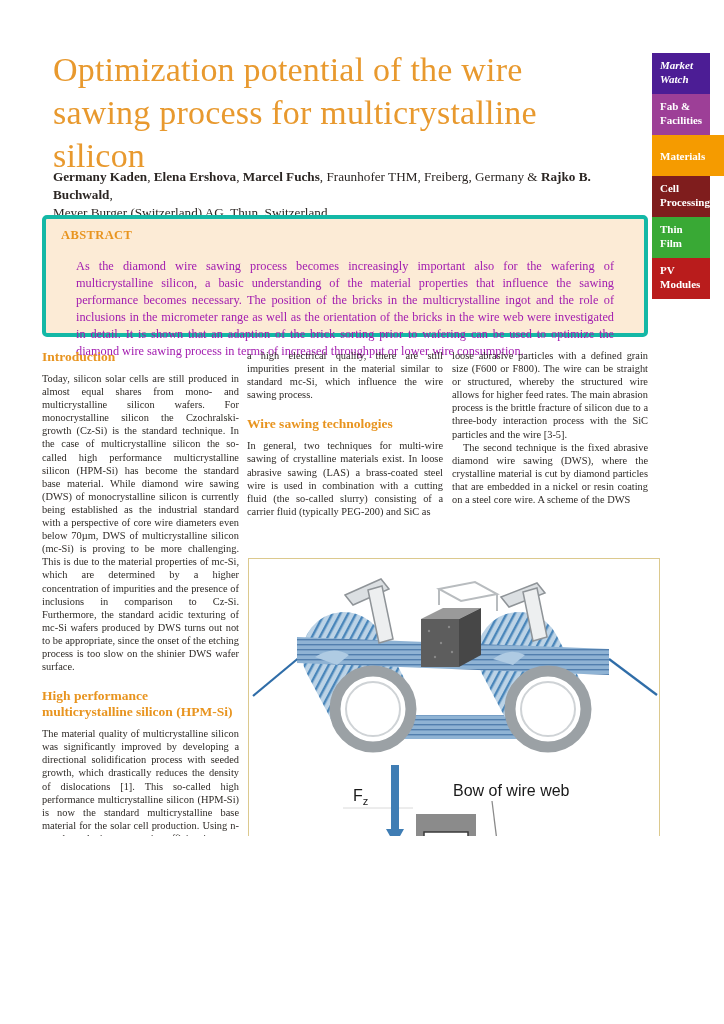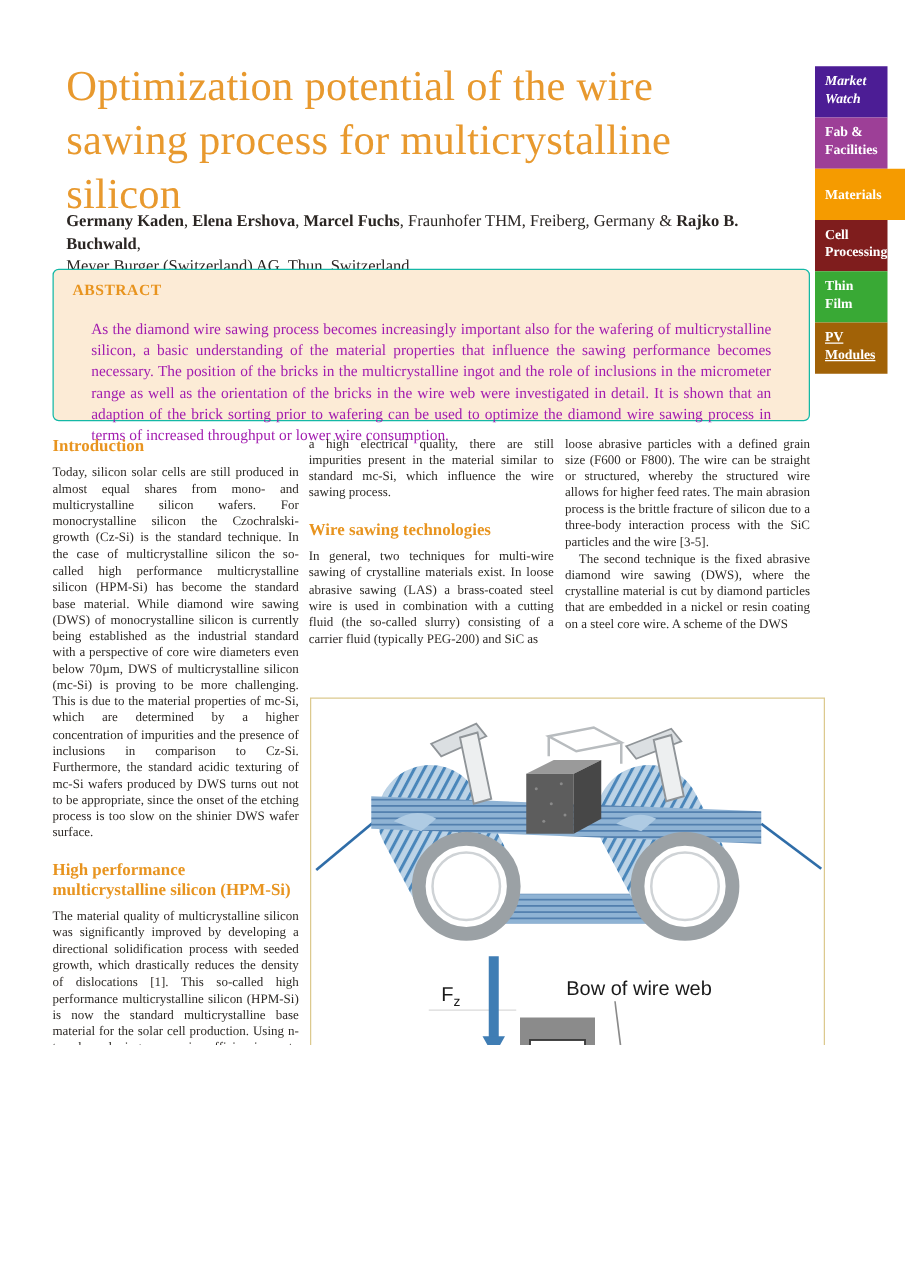--- a/index.html
+++ b/index.html
@@ -13,21 +13,21 @@
            font-size:13.2px;line-height:18px;color:#2b2623;}
 
   
   .tab{position:absolute;left:652px;width:58px;height:41px;box-sizing:border-box;
        padding:6px 4px 0 8px;color:#fff;font-weight:bold;
        font-size:11px;line-height:13.5px;font-family:"Liberation Serif",serif;}
   .tab.active{width:72px;padding-top:15px;}
 
   
   .abstract{position:absolute;left:42px;top:215px;width:606px;height:122px;box-sizing:border-box;
-            background:#FCEBD6;border:1px solid #14b8a6;border-radius:5px;padding:9px 15px;}
+            background:#FCEBD6;border:4px solid #14b8a6;border-radius:5px;padding:9px 15px;}
   .abstract .ah{color:#E8941F;font-weight:bold;font-size:12.5px;letter-spacing:.4px;margin:0 0 3px 0;}
   .abstract .ab{font-size:12.3px;line-height:17px;text-align:justify;color:#a21caf;margin:15px;}
 
   
   .col{position:absolute;top:349px;font-size:10.4px;line-height:13.1px;
        text-align:justify;color:#2e2a26;}
   .col-1{left:42px;width:197px;}
   .col-2{left:247px;width:196px;}
   .col-3{left:452px;width:196px;}
   .col h3{font-size:13.5px;line-height:16px;color:#E8941F;margin:0 0 7px 0;
@@ -61,21 +61,21 @@
   </div>
 
   <div class="authors"><b>Germany Kaden</b><span>, </span><b>Elena Ershova</b><span>, </span><b>Marcel Fuchs</b><span>, Fraunhofer THM, Freiberg, Germany &amp; </span><b>Rajko B. Buchwald</b><span>,</span><br><span>Meyer Burger (Switzerland) AG, Thun, Switzerland</span></div>
 
   <div>
       <div class="tab" style="background: #4c1d95; top: 53px; font-style: italic;">Market Watch</div>
       <div class="tab" style="background: rgb(157, 63, 151); top: 94px;">Fab &amp; Facilities</div>
       <div class="tab active" style="background: rgb(245, 155, 0); top: 135px;">Materials</div>
       <div class="tab" style="background: #7f1d1d; top: 176px;">Cell Processing</div>
       <div class="tab" style="background: rgb(57, 169, 53); top: 217px;">Thin Film</div>
-      <div class="tab" style="background: #a16207; top: 258px; text-decoration: underline;">PV Modules</div>
+      <div class="tab" style="background: #b91c1c; top: 258px;">PV Modules</div>
     </div>
 
   <div class="abstract">
     <div class="ah">ABSTRACT</div>
     <p class="ab">As the diamond wire sawing process becomes increasingly important also for the wafering of multicrystalline silicon, a basic understanding of the material properties that influence the sawing performance becomes necessary. The position of the bricks in the multicrystalline ingot and the role of inclusions in the micrometer range as well as the orientation of the bricks in the wire web were investigated in detail. It is shown that an adaption of the brick sorting prior to wafering can be used to optimize the diamond wire sawing process in terms of increased throughput or lower wire consumption.</p>
   </div>
 
   <div class="col col-1">
       <h3>Introduction</h3>
       <p>Today, silicon solar cells are still produced in almost equal shares from mono- and multicrystalline silicon wafers. For monocrystalline silicon the Czochralski-growth (Cz-Si) is the standard technique. In the case of multicrystalline silicon the so-called high performance multicrystalline silicon (HPM-Si) has become the standard base material. While diamond wire sawing (DWS) of monocrystalline silicon is currently being established as the industrial standard with a perspective of core wire diameters even below 70µm, DWS of multicrystalline silicon (mc-Si) is proving to be more challenging. This is due to the material properties of mc-Si, which are determined by a higher concentration of impurities and the presence of inclusions in comparison to Cz-Si. Furthermore, the standard acidic texturing of mc-Si wafers produced by DWS turns out not to be appropriate, since the onset of the etching process is too slow on the shinier DWS wafer surface.</p>

